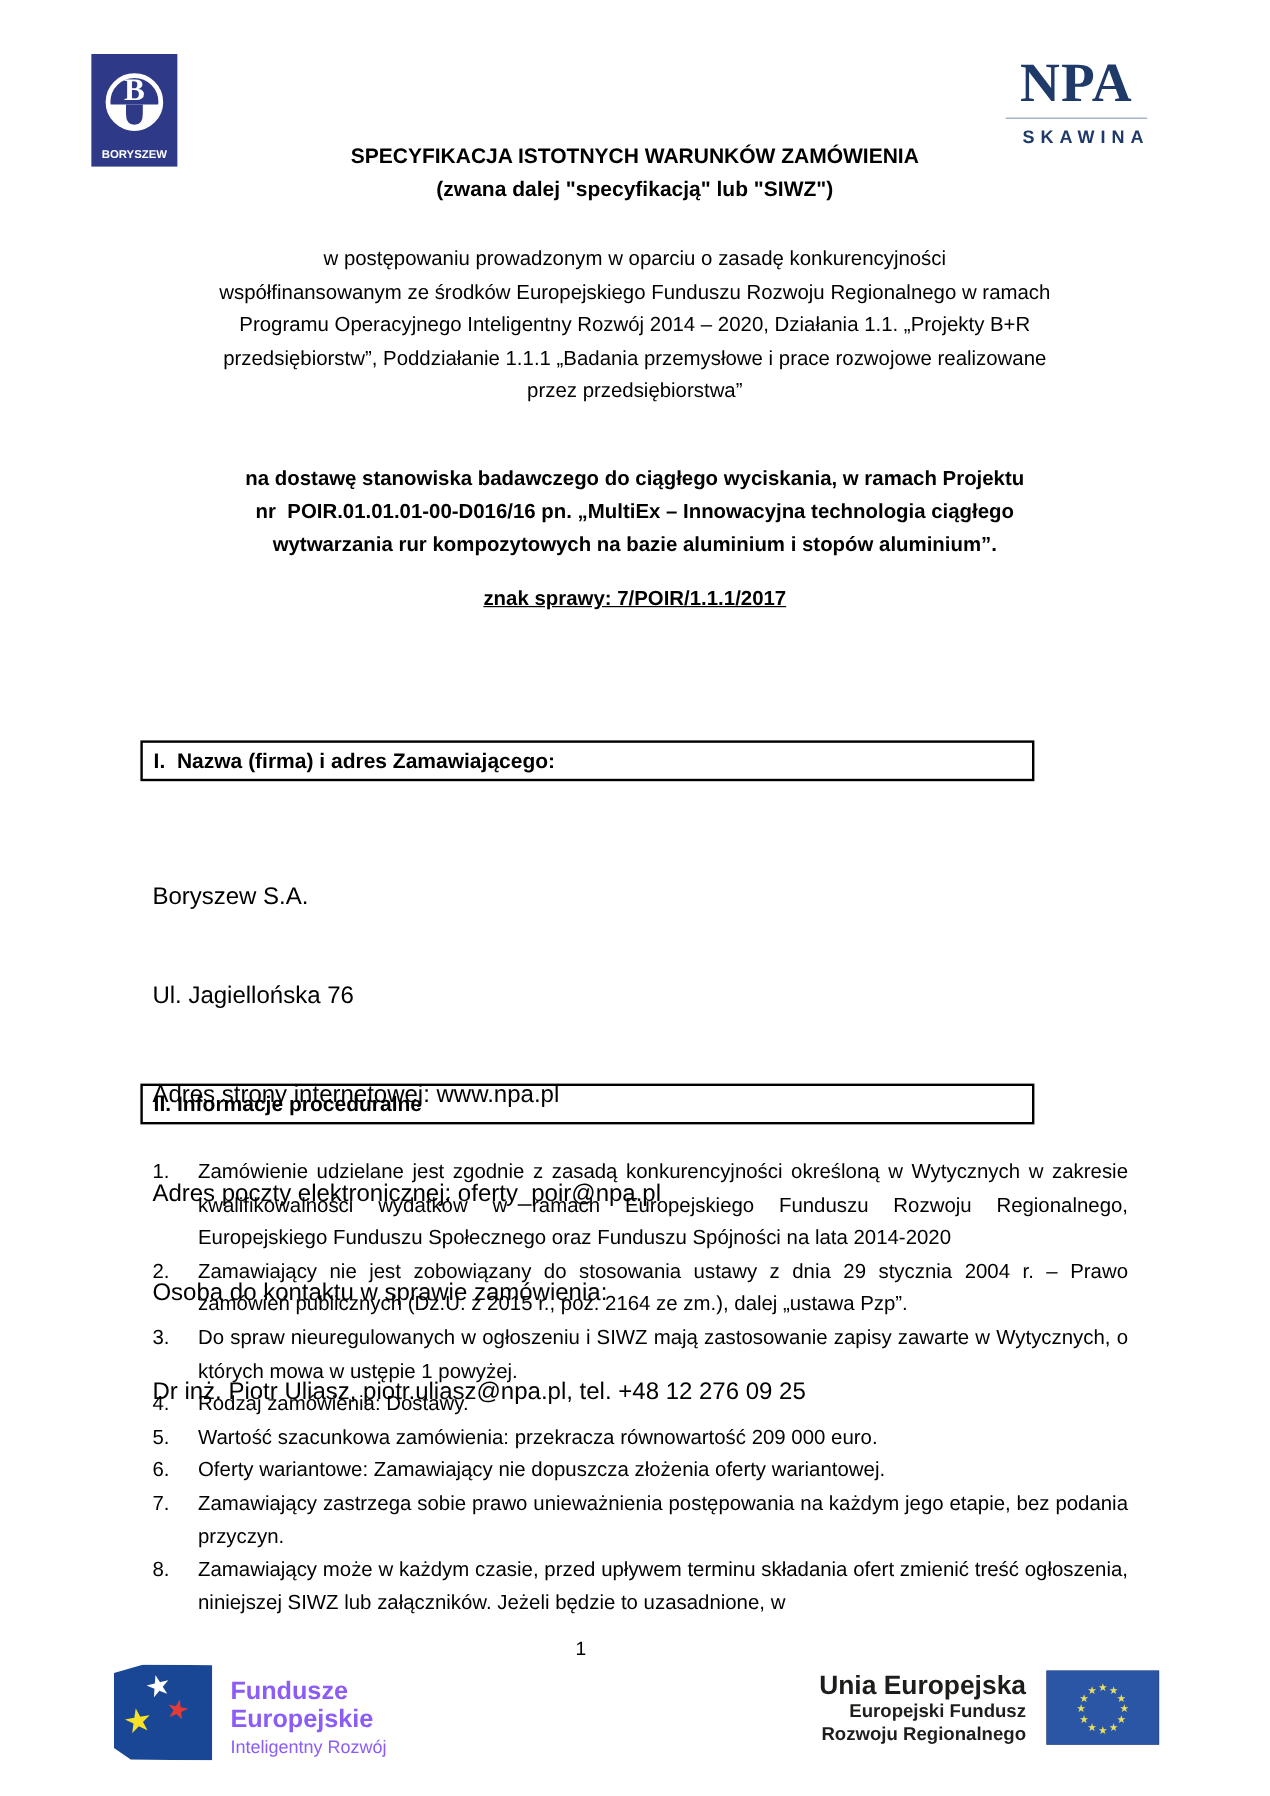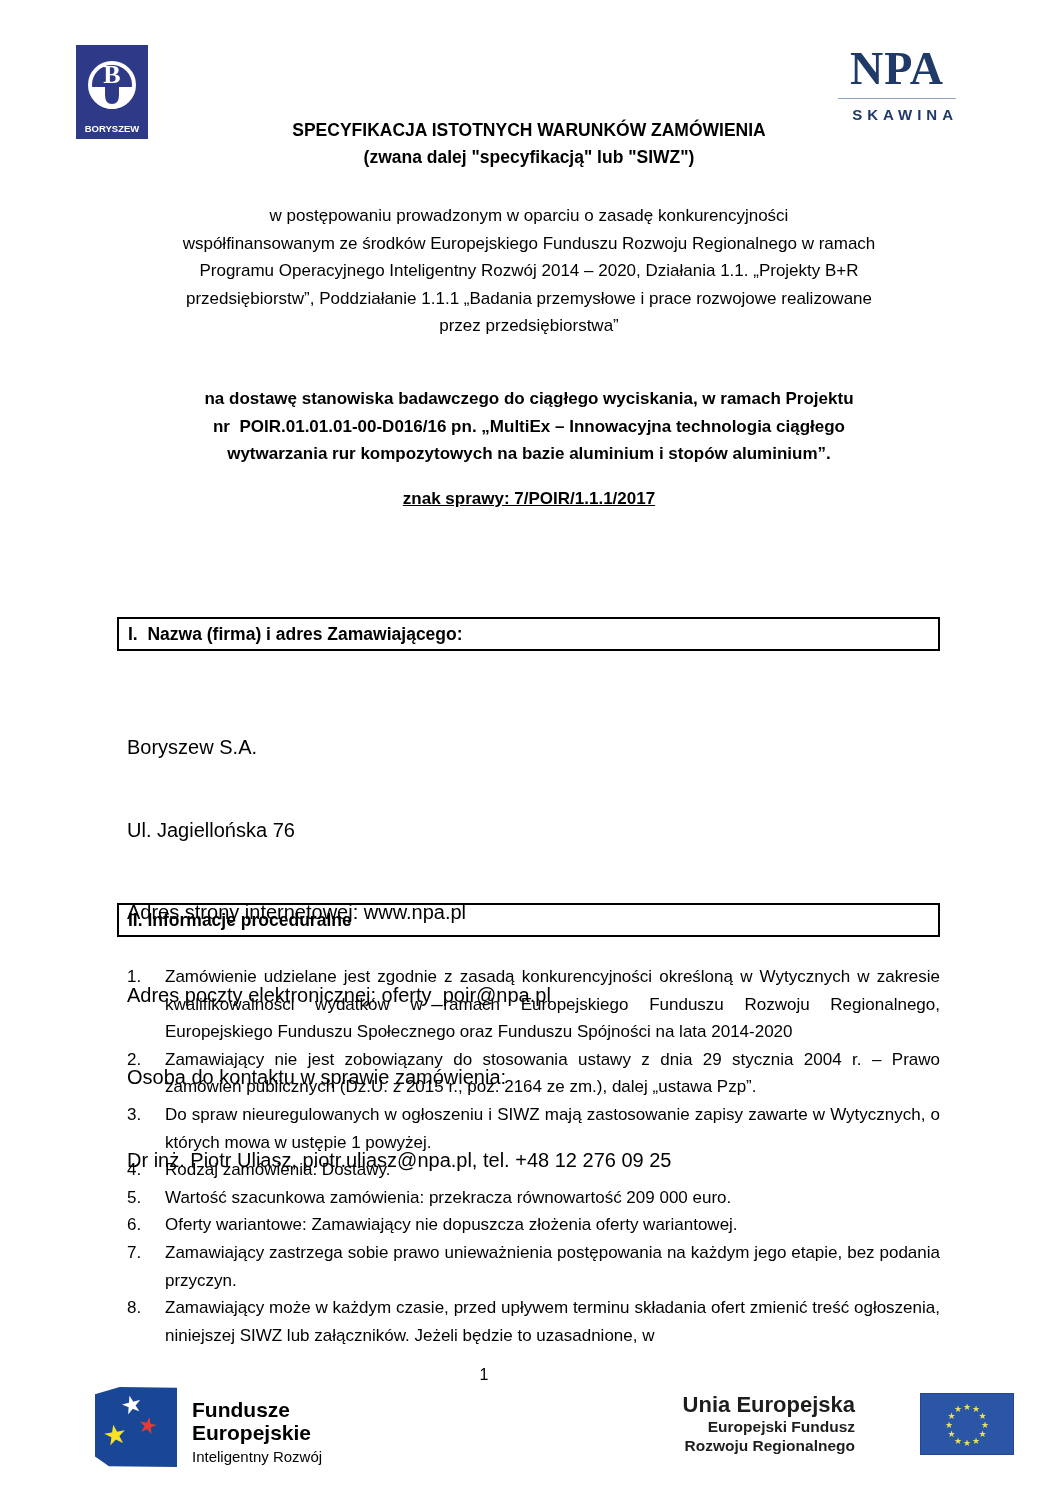--- a/index.html
+++ b/index.html
@@ -55,21 +55,21 @@
     font-weight: bold; font-size: 17px; line-height: 27.5px;
   }
   .case-number {
     position: absolute; left: 0; top: 489px; width: 100%;
     text-align: center; font-weight: bold; font-size: 17px;
     text-decoration: underline;
   }
 
   
   .section-box {
-    position: absolute; left: 117px; width: 823px; height: 34px;
+    position: absolute; left: 117px; width: 745px; height: 34px;
     border: 2px solid #000;
     font-weight: bold; font-size: 17.5px; line-height: 30px;
     padding-left: 9px; white-space: pre;
   }
   .section-box.s1 { top: 617px; }
   .section-box.s2 { top: 903px; }
 
   
   .address-block {
     position: absolute; left: 127px; top: 679px;
@@ -93,25 +93,25 @@
   .fe-logo { position: absolute; left: 95px; top: 1387px; display: flex; }
   .fe-flag {
     position: relative; width: 82px; height: 80px;
     background: #1a4795;
     clip-path: polygon(30% 0%, 100% 1%, 100% 100%, 17% 99%, 0% 87%, 0% 9%);
   }
   .fe-star { position: absolute; line-height: 1; font-family: "DejaVu Sans", sans-serif; }
   .fe-star.white { color: #ffffff; font-size: 24px; left: 26px; top: 6px;  transform: rotate(-14deg); }
   .fe-star.red   { color: #e63a35; font-size: 22px; left: 43px; top: 28px; transform: rotate(12deg); }
   .fe-star.yellow{ color: #f8e227; font-size: 27px; left: 8px;  top: 34px; transform: rotate(-10deg); }
-  .fe-text { margin-left: 15px; padding-top: 11px; color: #000000; }
+  .fe-text { margin-left: 15px; padding-top: 11px; color: #8b5cf6; }
   .fe-text .l1, .fe-text .l2 { font-weight: bold; font-size: 21px; line-height: 23px; }
   .fe-text .l3 { font-size: 15px; line-height: 22px; margin-top: 2px; }
 
-  .eu-block { position: absolute; left: 610px; top: 1392px; display: flex; align-items: flex-end; gap: 48px; }
+  .eu-block { position: absolute; left: 610px; top: 1392px; display: flex; align-items: flex-start; }
   .eu-text { width: 245px; text-align: right; color: #1d1d1b; }
   .eu-text .l1 { font-weight: bold; font-size: 22px; line-height: 25px; }
   .eu-text .l2, .eu-text .l3 { font-weight: bold; font-size: 15.5px; line-height: 19px; }
   .eu-flag { margin-left: 17px; display: block; }
 </style>
 </head>
 <body>
 
 <div class="page">
 

